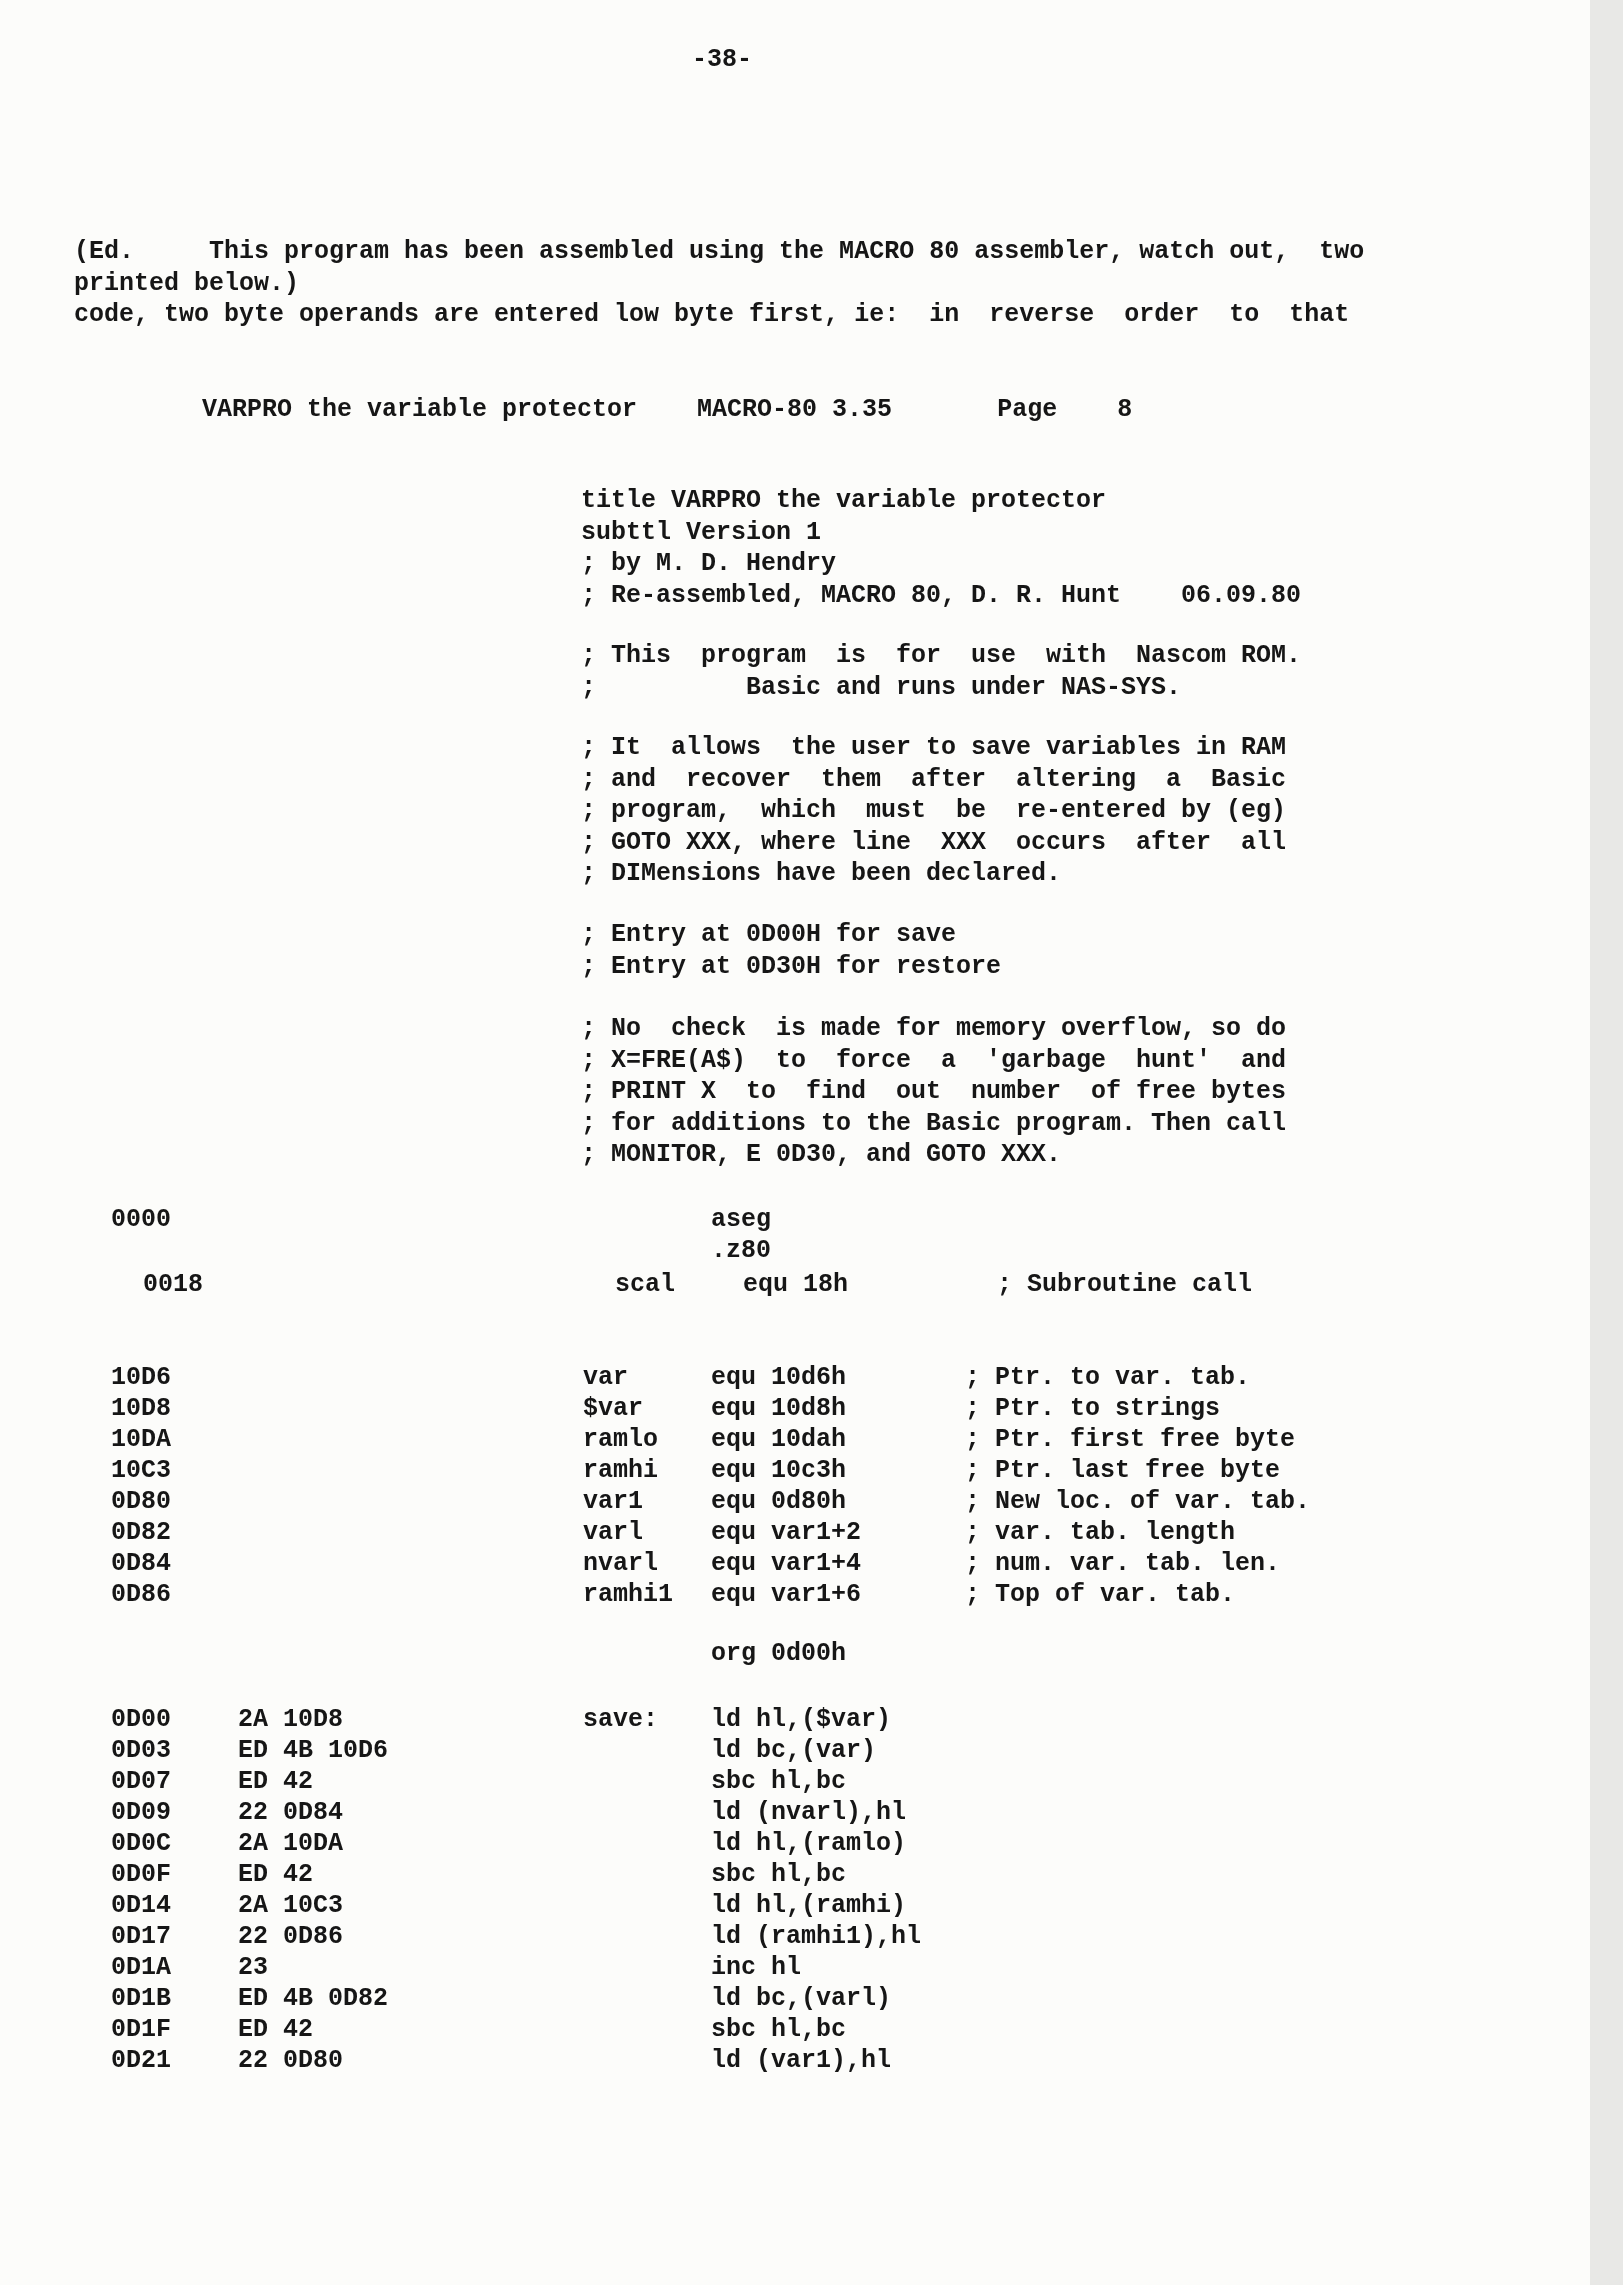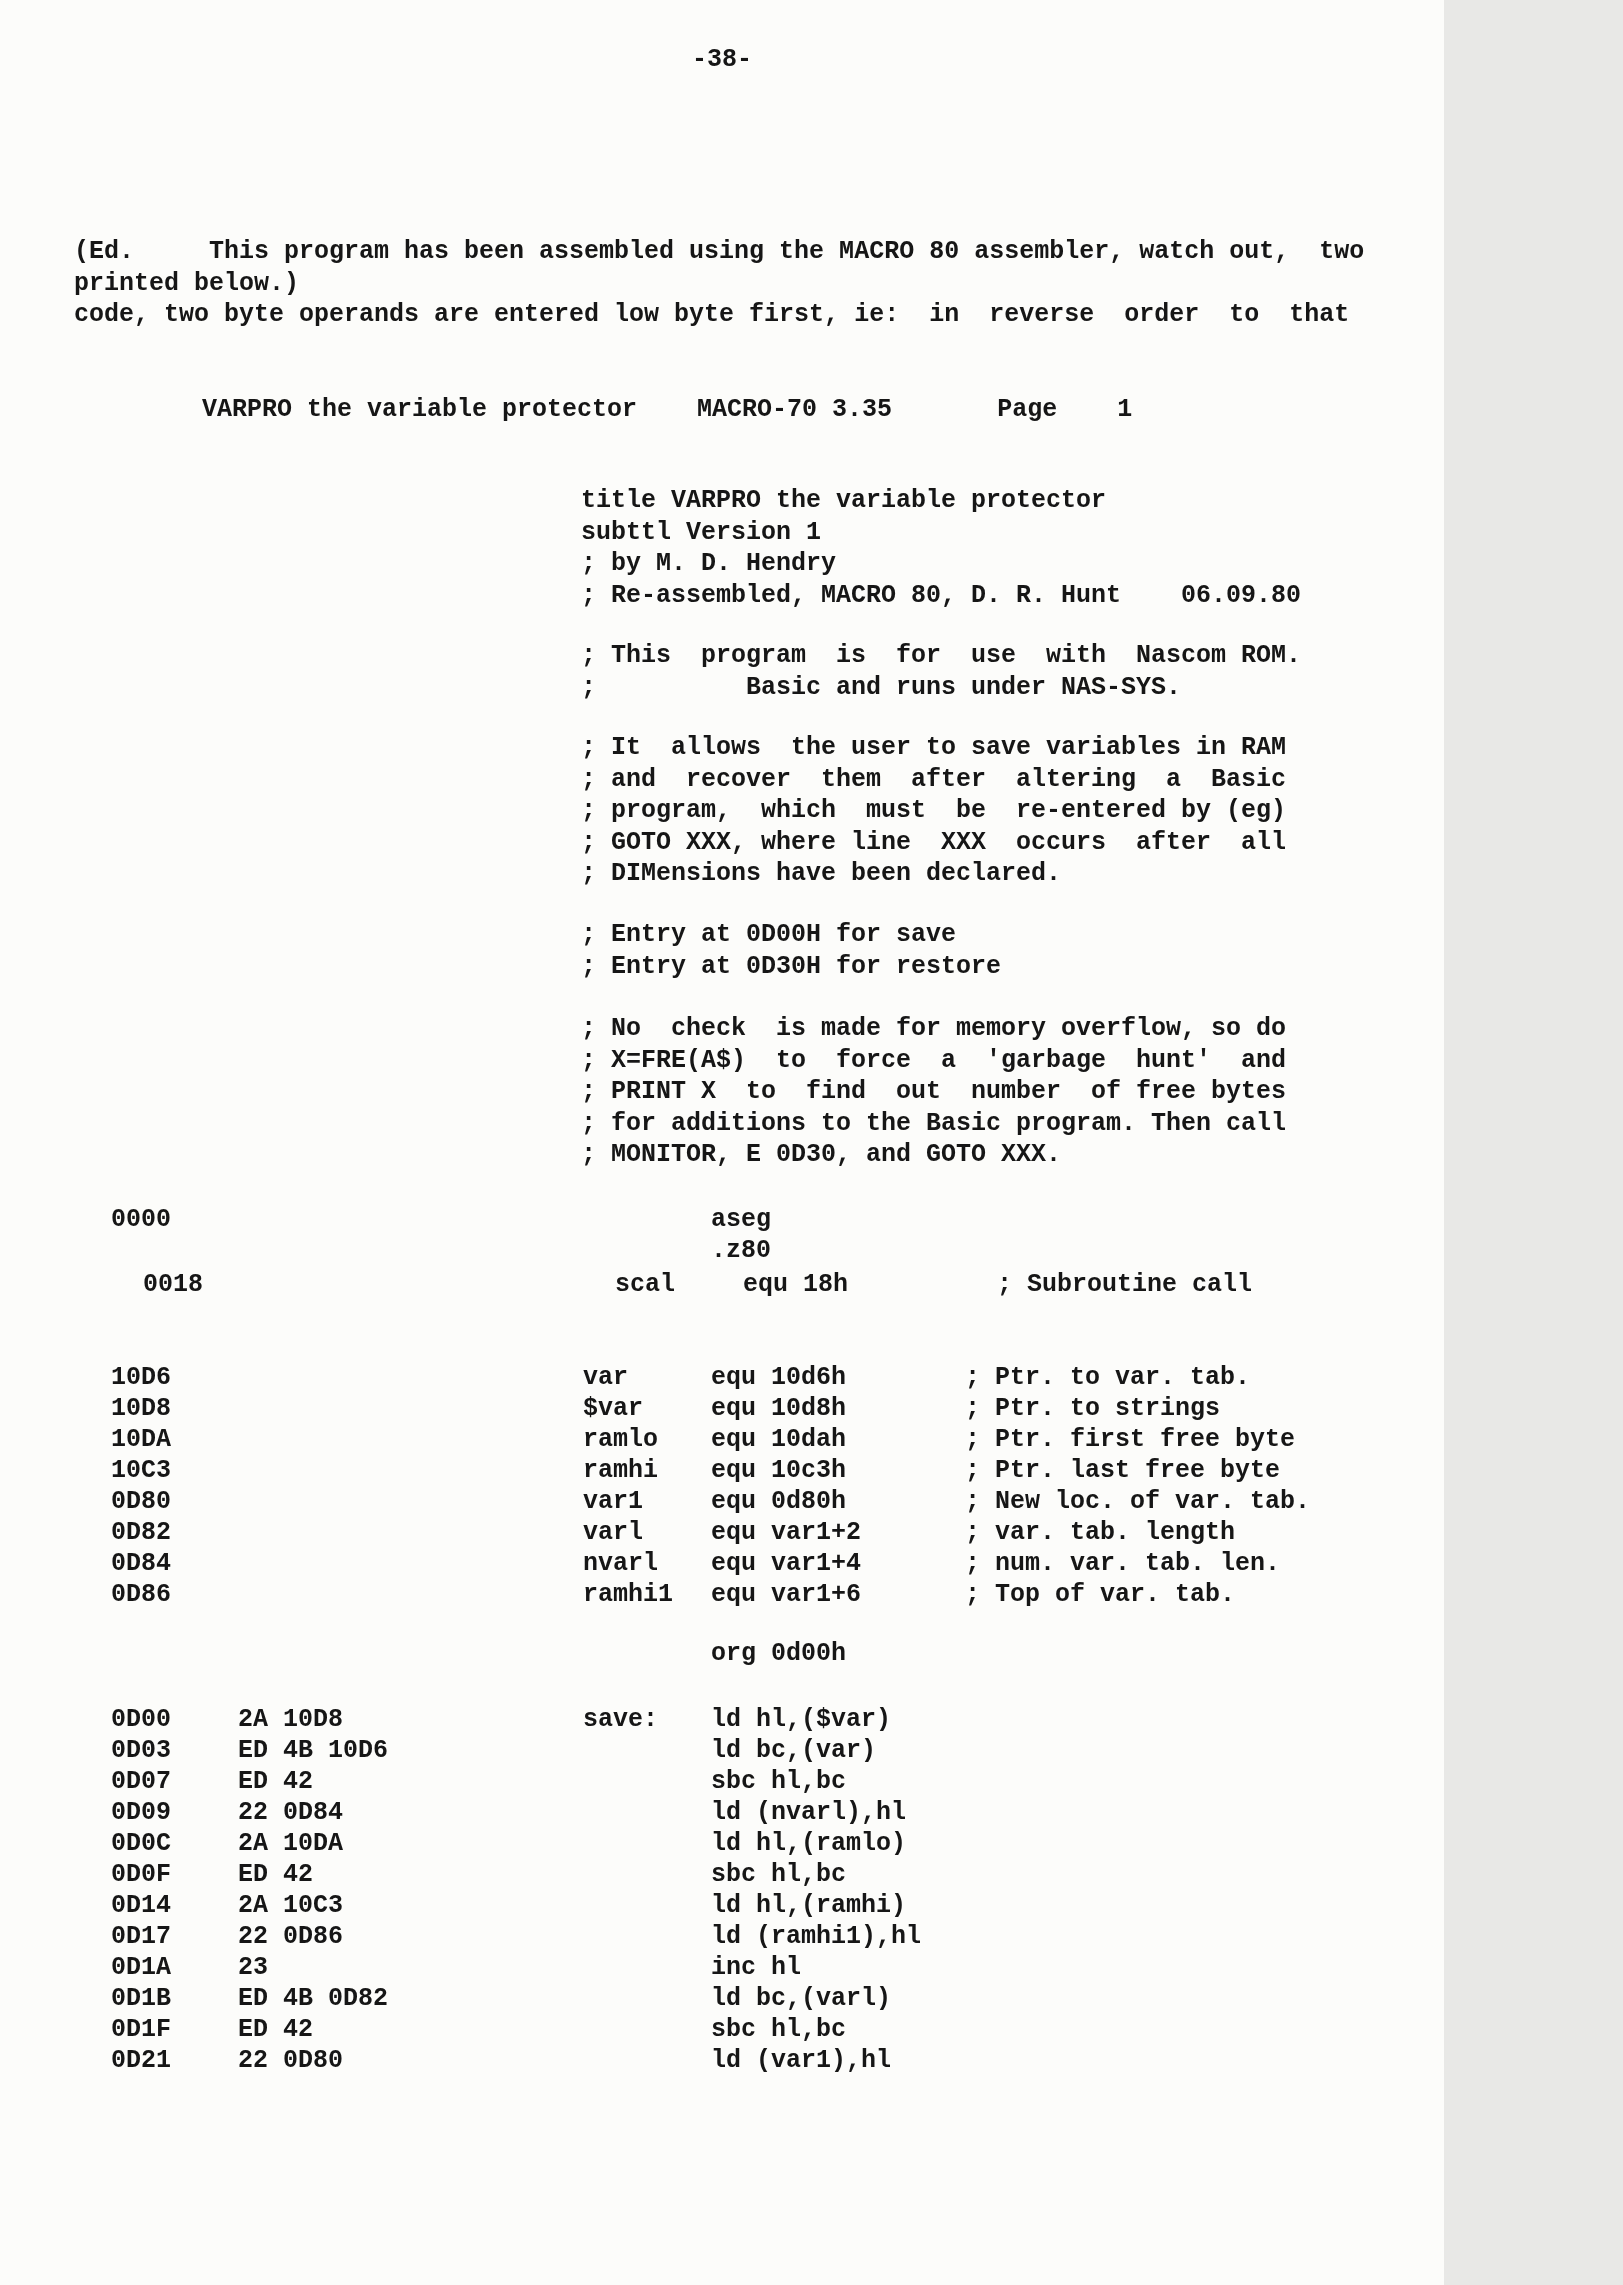--- a/index.html
+++ b/index.html
@@ -1,18 +1,18 @@
 <!DOCTYPE html>
 <html><head>
 <meta charset="utf-8">
 <style>
   html,body{margin:0;padding:0;background:#e8e8e6;}
   .page{
     position:relative;
-    width:1444px;height:2285px;
+    width:1590px;height:2285px;
     background:#fcfcfa;
     font-family:"Liberation Mono",monospace;
     font-weight:700;
     font-size:25px;
     color:#161616;
     overflow:hidden;
   }
   .abs{position:absolute;}
   .tline{white-space:pre;height:31.5px;line-height:31.5px;}
   .lrow{position:relative;height:31px;}
@@ -30,21 +30,21 @@
 <div class="page">
 
   <div class="abs tline" style="left:692px;top:44px;">-38-</div>
 
   <div class="abs" style="left:74px;top:236px;">
       <div class="tline">(Ed.     This program has been assembled using the MACRO 80 assembler, watch out,  two</div>
       <div class="tline">printed below.)</div>
       <div class="tline">code, two byte operands are entered low byte first, ie:  in  reverse  order  to  that</div>
     </div>
 
-  <div class="abs tline" style="left:202px;top:394px;">VARPRO the variable protector    MACRO-70 3.35       Page    1</div>
+  <div class="abs tline" style="left:202px;top:394px;">VARPRO the variable protector    MACRO-80 3.35       Page    8</div>
 
   <div class="abs" style="left:581px;top:485px;">
       <div class="tline">title VARPRO the variable protector</div>
       <div class="tline">subttl Version 1</div>
       <div class="tline">; by M. D. Hendry</div>
       <div class="tline">; Re-assembled, MACRO 80, D. R. Hunt    06.09.80</div>
     </div>
 
   <div class="abs" style="left:581px;top:640px;">
       <div class="tline">; This  program  is  for  use  with  Nascom ROM.</div>

